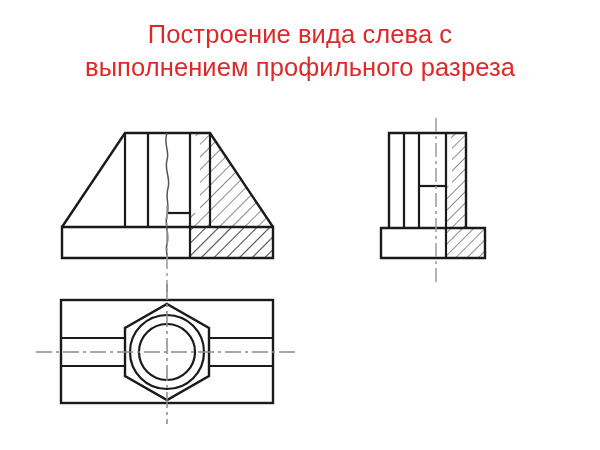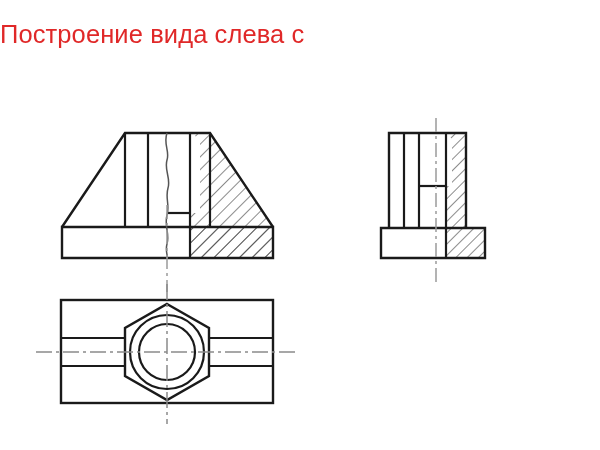--- a/index.html
+++ b/index.html
@@ -17,20 +17,21 @@
     position: relative;
     width: 600px;
     height: 450px;
     background: #ffffff;
   }
   #title-block {
     position: absolute;
     left: 0;
     top: 18px;
     width: 600px;
+    text-align: center;
     line-height: 1.30;
   }
   .title-line {
     display: block;
     font-family: "Liberation Sans", sans-serif;
     font-size: 25.5px;
     font-weight: 400;
     color: #e02828;
     letter-spacing: 0.1px;
     white-space: nowrap;
@@ -46,20 +47,21 @@
     display: block;
   }
 </style>
 </head>
 <body>
 
 <div id="slide">
 
   <div id="title-block">
     <span class="title-line">Построение вида слева с</span>
+    <span class="title-line">выполнением профильного разреза</span>
   </div>
 
   <div id="drawing-area">
     <svg class="dwg" width="600" height="450" viewBox="0 0 600 450" xmlns="http://www.w3.org/2000/svg">
       <defs>
         <pattern id="hatch45" width="9" height="9" patternTransform="rotate(45)" patternUnits="userSpaceOnUse">
           <line x1="0" y1="0" x2="0" y2="9" stroke="#2b2b2b" stroke-width="1.1"></line>
         </pattern>
         <pattern id="hatch45b" width="8" height="8" patternTransform="rotate(45)" patternUnits="userSpaceOnUse">
           <line x1="0" y1="0" x2="0" y2="8" stroke="#2b2b2b" stroke-width="1.1"></line>

